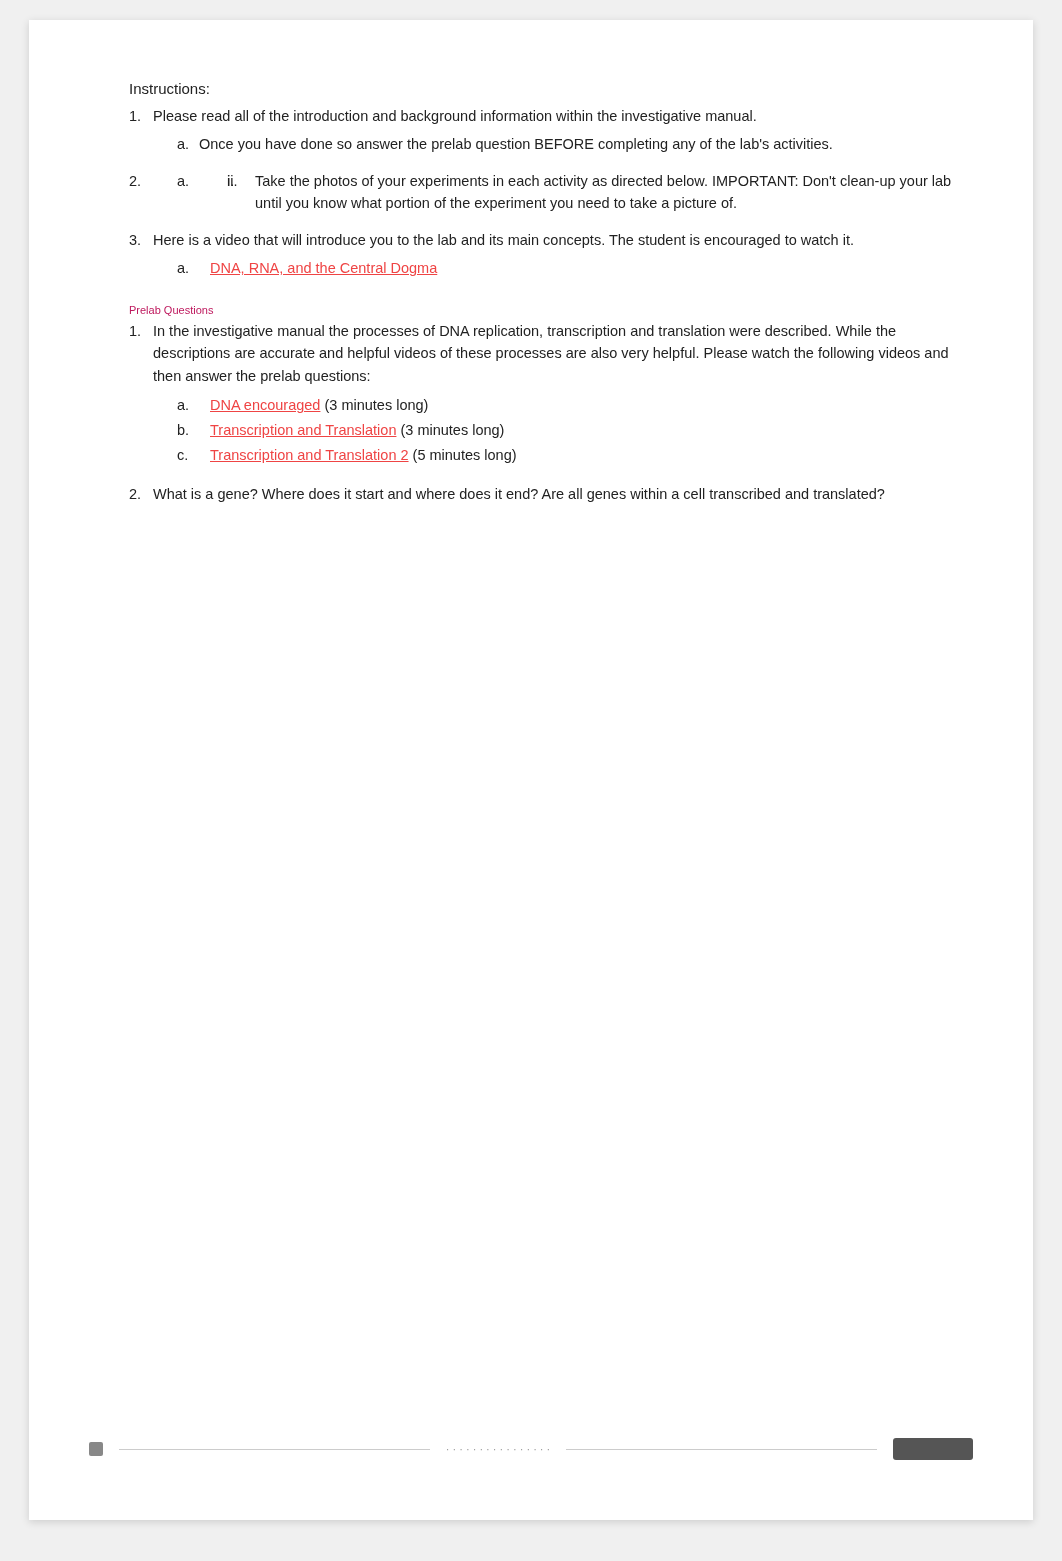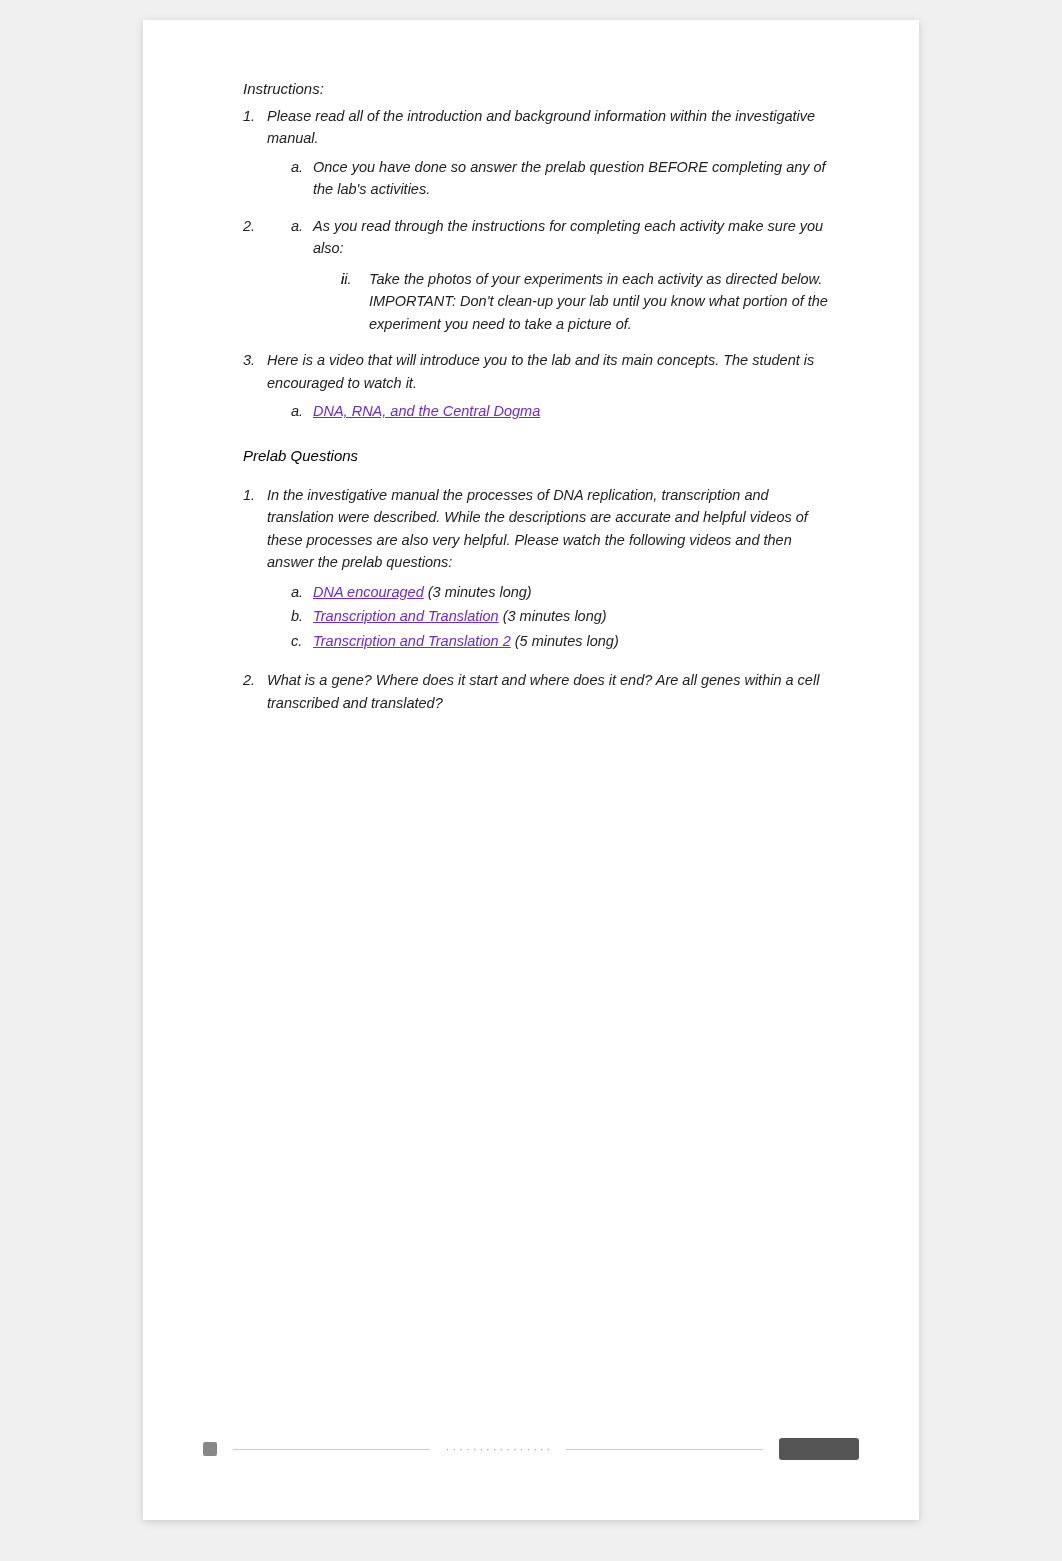--- a/index.html
+++ b/index.html
@@ -12,27 +12,26 @@
       background: #f0f0f0;
       font-family: Arial, sans-serif;
       display: flex;
       justify-content: center;
       align-items: flex-start;
       min-height: 1561px;
       padding: 20px;
     }
 
     .page {
-      width: 776px;
+      width: 1004px;
       min-height: 1500px;
       background: #ffffff;
       padding: 60px 80px 60px 100px;
       box-shadow: 0 2px 8px rgba(0,0,0,0.15);
       position: relative;
-      font-style: italic;
     }
 
     .section-title {
       font-size: 15px;
       color: #222;
       margin-bottom: 8px;
       font-weight: normal;
     }
 
     .instructions-list {
@@ -92,33 +91,34 @@
       position: relative;
     }
 
     .sub-list-roman > li .li-roman {
       position: absolute;
       left: 0;
       top: 0;
     }
 
     a.link {
-      color: #6d28d9;
+      color: #ef4444;
       text-decoration: underline;
       cursor: pointer;
+      margin-left: 11px;
     }
 
     .prelab-section {
       margin-top: 24px;
     }
 
     .prelab-title {
-      font-size: 15px;
-      color: #000000;
-      margin-bottom: 20px;
+      font-size: 11px;
+      color: #be185d;
+      margin-bottom: 4px;
       font-weight: normal;
     }
 
     .prelab-list {
       list-style: none;
       padding: 0;
       margin: 0;
     }
 
     .prelab-list > li {
@@ -210,21 +210,20 @@
           <span>Once you have done so answer the prelab question BEFORE completing any of the lab's activities.</span>
         </li>
       </ul>
     </li>
 
     <li>
       <span class="li-number">2.</span>
       <ul class="sub-list-a">
         <li>
           <span class="li-letter">a.</span>
-          <span>As you read through the instructions for completing each activity make sure you also:</span>
           <ul class="sub-list-roman">
             <li>
               <span class="li-roman">i.</span>
             </li>
             <li>
               <span class="li-roman">ii.</span>
               <span>Take the photos of your experiments in each activity as directed below. IMPORTANT: Don't clean-up your lab until you know what portion of the experiment you need to take a picture of.</span>
             </li>
           </ul>
         </li>

